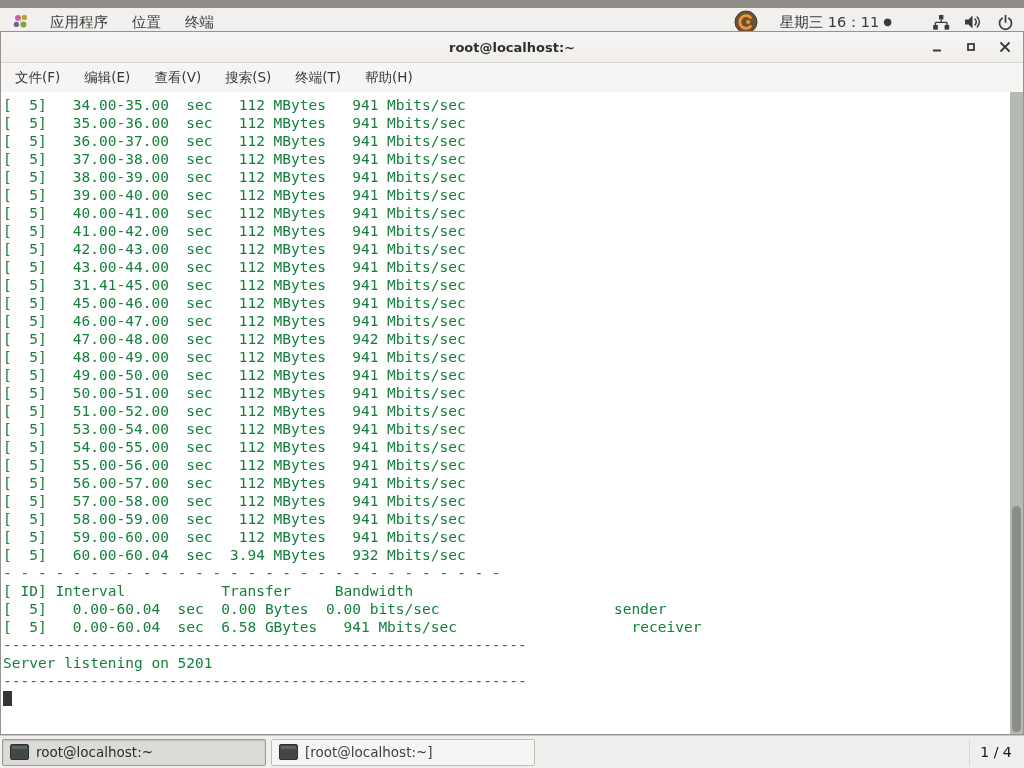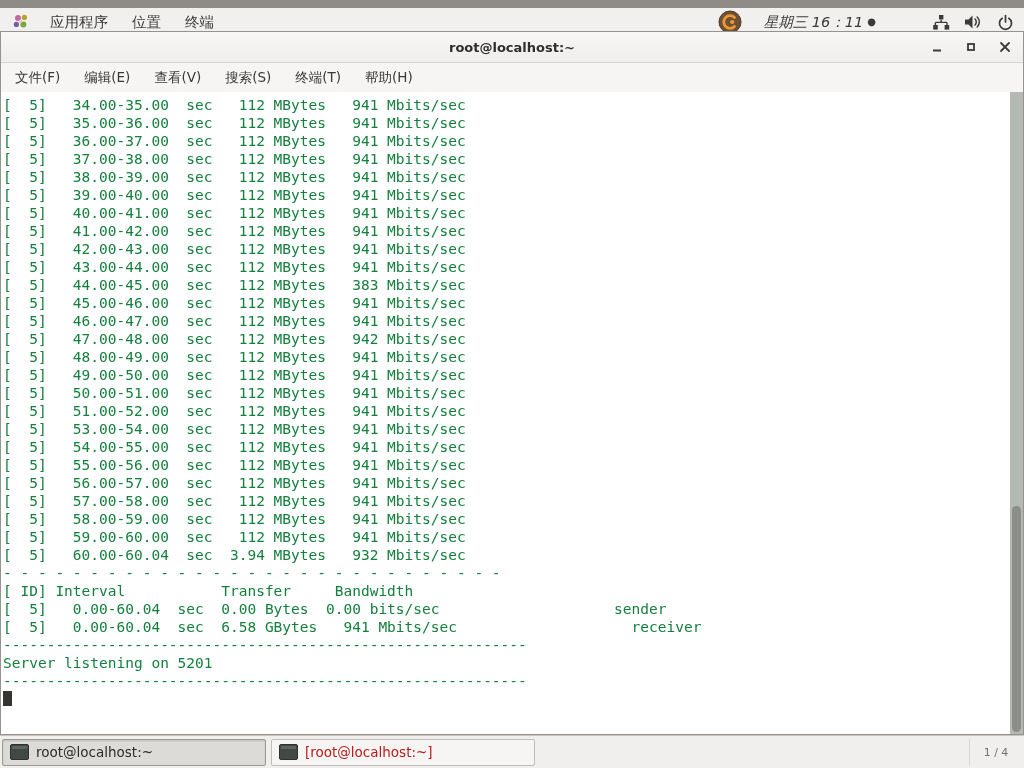--- a/index.html
+++ b/index.html
@@ -9,21 +9,21 @@
 
   
   .top-panel { position:absolute; top:8px; left:0; width:1024px; height:29px;
     background:#f1f0ee; border-bottom:1px solid #cfccc8; box-sizing:border-box;
     display:flex; align-items:center; font-size:14.5px; color:#3b3a38; }
   .panel-left { display:flex; align-items:center; padding-left:12px; }
   .app-menu-icon { display:flex; align-items:center; margin-right:8px; }
   .panel-menu { padding:0 12px; height:29px; display:flex; align-items:center; cursor:default; }
   .panel-right { margin-left:auto; display:flex; align-items:center; padding-right:10px; }
   .tray-icon { display:flex; align-items:center; margin-right:22px; }
-  .clock { display:flex; align-items:center; gap:4px; margin-right:56px;font-style:italic; }
+  .clock { display:flex; align-items:center; gap:4px; margin-right:40px; }
   .clock .dot { font-size:10px; line-height:1; }
   .status-icons { display:flex; align-items:center; gap:14px; }
   .status-icons svg { display:block; }
 
   
   .window { position:absolute; top:31px; left:0; width:1024px; height:704px;
     background:#ffffff; border:1px solid #96938e; box-sizing:border-box; }
   .titlebar { height:30px; background:linear-gradient(#f7f6f4,#efeeec);
     border-bottom:1px solid #d8d5d1; display:flex; align-items:center;
     justify-content:center; position:relative; font-size:13px; font-weight:bold; color:#2f2e2c; }
@@ -45,28 +45,28 @@
     background:#8b8e89; border-radius:6px; }
 
   
   .bottom-panel { position:absolute; left:0; bottom:0; width:1024px; height:33px;
     background:#f0efed; border-top:1px solid #c9c6c2; box-sizing:border-box;
     display:flex; align-items:center; padding:0 2px; gap:5px; }
   .task-btn { width:264px; height:27px; box-sizing:border-box; display:flex;
     align-items:center; gap:7px; padding:0 7px; font-size:13.5px; border-radius:2px; }
   .task-btn.active { background:#dcdbd8; border:1px solid #9d9a95;
     box-shadow:inset 0 1px 2px rgba(0,0,0,.14); color:#2d2c2a; }
-  .task-btn.inactive { background:#f6f5f3; border:1px solid #c1beba; color:#b91c1c; }
+  .task-btn.inactive { background:#f6f5f3; border:1px solid #c1beba; color:#404040; }
   .task-icon { width:17px; height:14px; background:#414845; border:1px solid #2d322f;
     border-radius:2px; position:relative; flex:none; }
   .task-icon::before { content:""; position:absolute; top:1px; left:1px; right:1px;
     height:3px; background:#5e6561; }
   .task-label { overflow:hidden; text-overflow:ellipsis; white-space:nowrap; }
   .pager { margin-left:auto; width:52px; height:27px; display:flex; align-items:center;
-    justify-content:center; font-size:11px; color:#737373; border-left:1px solid #d9d7d3; }
+    justify-content:center; font-size:14px; color:#0f172a; border-left:1px solid #d9d7d3; }
 </style>
 </head>
 <body>
 
 <div class="screen">
 
   <div class="top-panel">
     <div class="panel-left">
       <span class="app-menu-icon">
         <svg width="18" height="18" viewBox="0 0 18 18">
@@ -155,21 +155,21 @@
       <div class="term-line">[  5]   34.00-35.00  sec   112 MBytes   941 Mbits/sec</div>
           <div class="term-line">[  5]   35.00-36.00  sec   112 MBytes   941 Mbits/sec</div>
           <div class="term-line">[  5]   36.00-37.00  sec   112 MBytes   941 Mbits/sec</div>
           <div class="term-line">[  5]   37.00-38.00  sec   112 MBytes   941 Mbits/sec</div>
           <div class="term-line">[  5]   38.00-39.00  sec   112 MBytes   941 Mbits/sec</div>
           <div class="term-line">[  5]   39.00-40.00  sec   112 MBytes   941 Mbits/sec</div>
           <div class="term-line">[  5]   40.00-41.00  sec   112 MBytes   941 Mbits/sec</div>
           <div class="term-line">[  5]   41.00-42.00  sec   112 MBytes   941 Mbits/sec</div>
           <div class="term-line">[  5]   42.00-43.00  sec   112 MBytes   941 Mbits/sec</div>
           <div class="term-line">[  5]   43.00-44.00  sec   112 MBytes   941 Mbits/sec</div>
-          <div class="term-line">[  5]   44.00-45.00  sec   112 MBytes   383 Mbits/sec</div>
+          <div class="term-line">[  5]   31.41-45.00  sec   112 MBytes   941 Mbits/sec</div>
           <div class="term-line">[  5]   45.00-46.00  sec   112 MBytes   941 Mbits/sec</div>
           <div class="term-line">[  5]   46.00-47.00  sec   112 MBytes   941 Mbits/sec</div>
           <div class="term-line">[  5]   47.00-48.00  sec   112 MBytes   942 Mbits/sec</div>
           <div class="term-line">[  5]   48.00-49.00  sec   112 MBytes   941 Mbits/sec</div>
           <div class="term-line">[  5]   49.00-50.00  sec   112 MBytes   941 Mbits/sec</div>
           <div class="term-line">[  5]   50.00-51.00  sec   112 MBytes   941 Mbits/sec</div>
           <div class="term-line">[  5]   51.00-52.00  sec   112 MBytes   941 Mbits/sec</div>
           <div class="term-line">[  5]   53.00-54.00  sec   112 MBytes   941 Mbits/sec</div>
           <div class="term-line">[  5]   54.00-55.00  sec   112 MBytes   941 Mbits/sec</div>
           <div class="term-line">[  5]   55.00-56.00  sec   112 MBytes   941 Mbits/sec</div>

